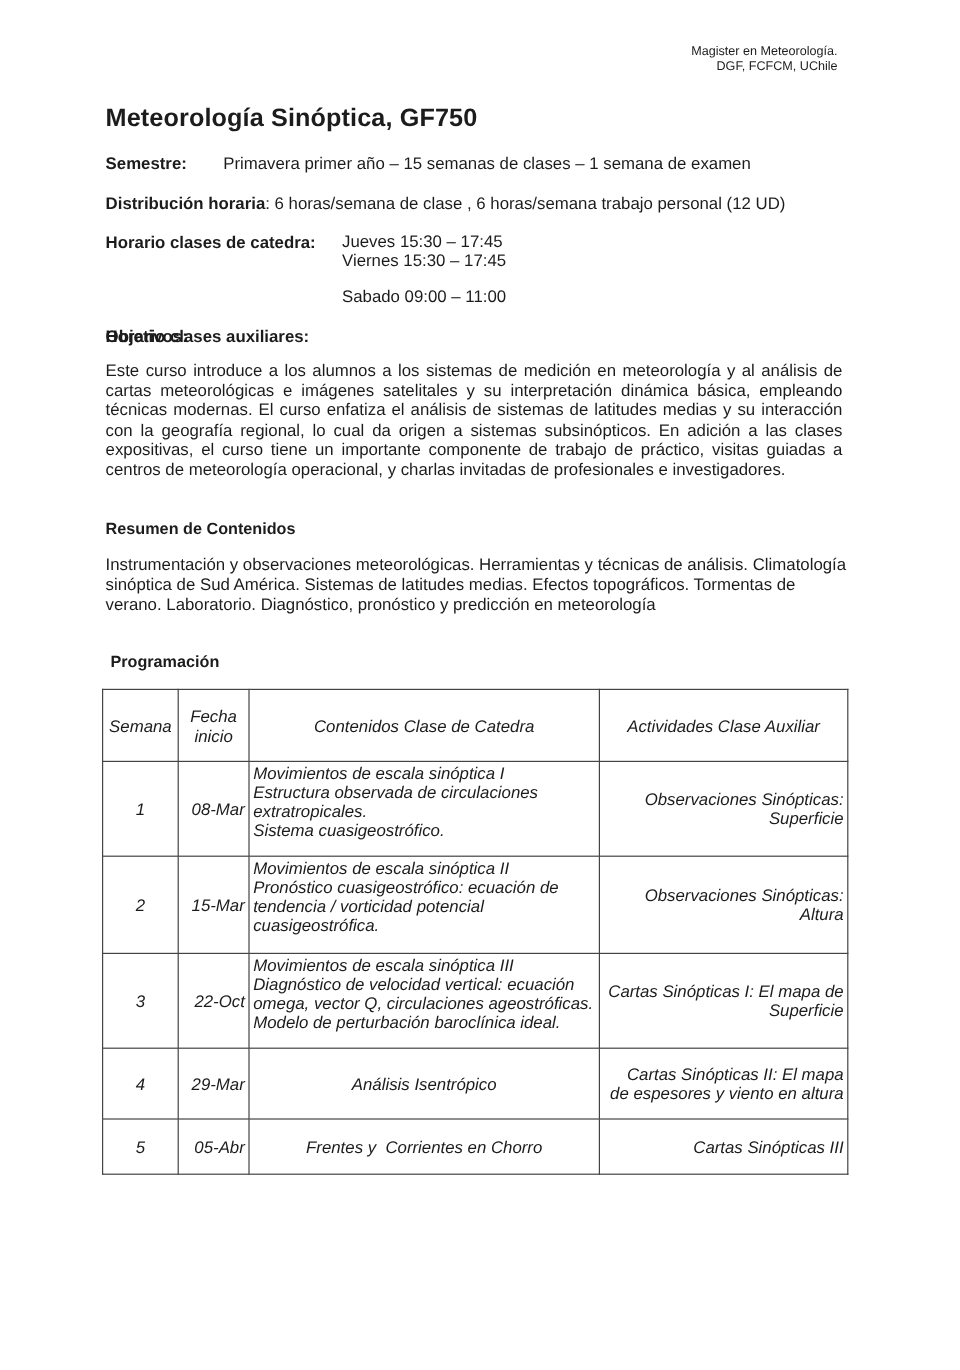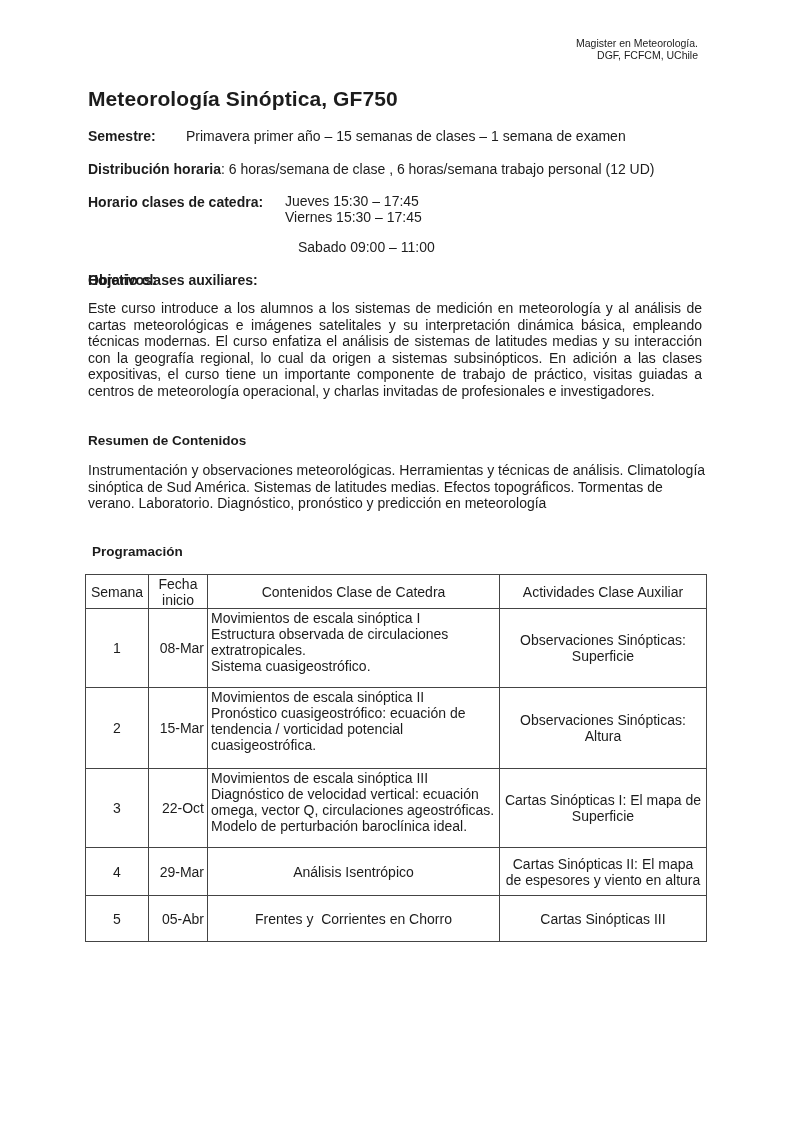--- a/index.html
+++ b/index.html
@@ -15,43 +15,43 @@
     position: absolute; left: 88px; top: 87px; font-size: 21px; font-weight: bold;
     letter-spacing: 0.1px;
   }
   .bold { font-weight: bold; text-align: center; }
   .semestre-label { position: absolute; left: 88px; top: 128px; font-size: 14px; font-weight: bold; }
   .semestre-value { position: absolute; left: 186px; top: 128px; font-size: 14px; }
   .dist { position: absolute; left: 88px; top: 161px; font-size: 14px; }
   .cat-label { position: absolute; left: 88px; top: 194px; font-size: 14px; font-weight: bold; }
   .cat-values { position: absolute; left: 285px; top: 193px; font-size: 14px; line-height: 16px; }
   .aux-label { position: absolute; left: 88px; top: 239px; font-size: 14px; font-weight: bold; margin-top: 33px; }
-  .aux-value { position: absolute; left: 298px; top: 239px; font-size: 14px; }
+  .aux-value { position: absolute; left: 285px; top: 239px; font-size: 14px; }
   .obj-label { position: absolute; left: 88px; top: 272px; font-size: 14px; font-weight: bold; }
   .para {
     position: absolute; left: 88px; width: 614px; font-size: 14px; line-height: 16.5px;
     text-align: justify;
   }
   .obj-text { top: 300px; }
   .res-label { position: absolute; left: 88px; top: 433px; font-size: 13.5px; font-weight: bold; }
   .res-text { top: 462px; text-align: left; width: 620px; }
   .prog-label { position: absolute; left: 92px; top: 544px; font-size: 13.5px; font-weight: bold; }
 
   table.sched {
     position: absolute; left: 85px; top: 574px; width: 622px;
     border-collapse: collapse; font-size: 14px; line-height: 16px;
   }
   table.sched td, table.sched th {
-    border: 1px solid #444; padding: 0 3px; font-weight: normal; vertical-align: middle;
+    border: 1px solid #444; padding: 13px 3px; font-weight: normal; vertical-align: middle; font-style: italic;
   }
   table.sched th { text-align: center; height: 33px; }
   .c-sem { width: 56px; text-align: center; }
   .c-fecha { width: 52px; text-align: right; }
   .c-cont { width: 285px; text-align: left; margin-top: 44px; }
-  .c-act { text-align: center; }
+  .c-act { text-align: right; }
   .c-cont.centered { text-align: center; }
   td.top { vertical-align: top !important; padding-top: 1px !important; }
   .r1 { height: 79px; }
   .r2 { height: 81px; }
   .r3 { height: 79px; }
   .r4 { height: 48px; }
   .r5 { height: 46px; }
   .line { display: block; }
 </style>
 </head>

